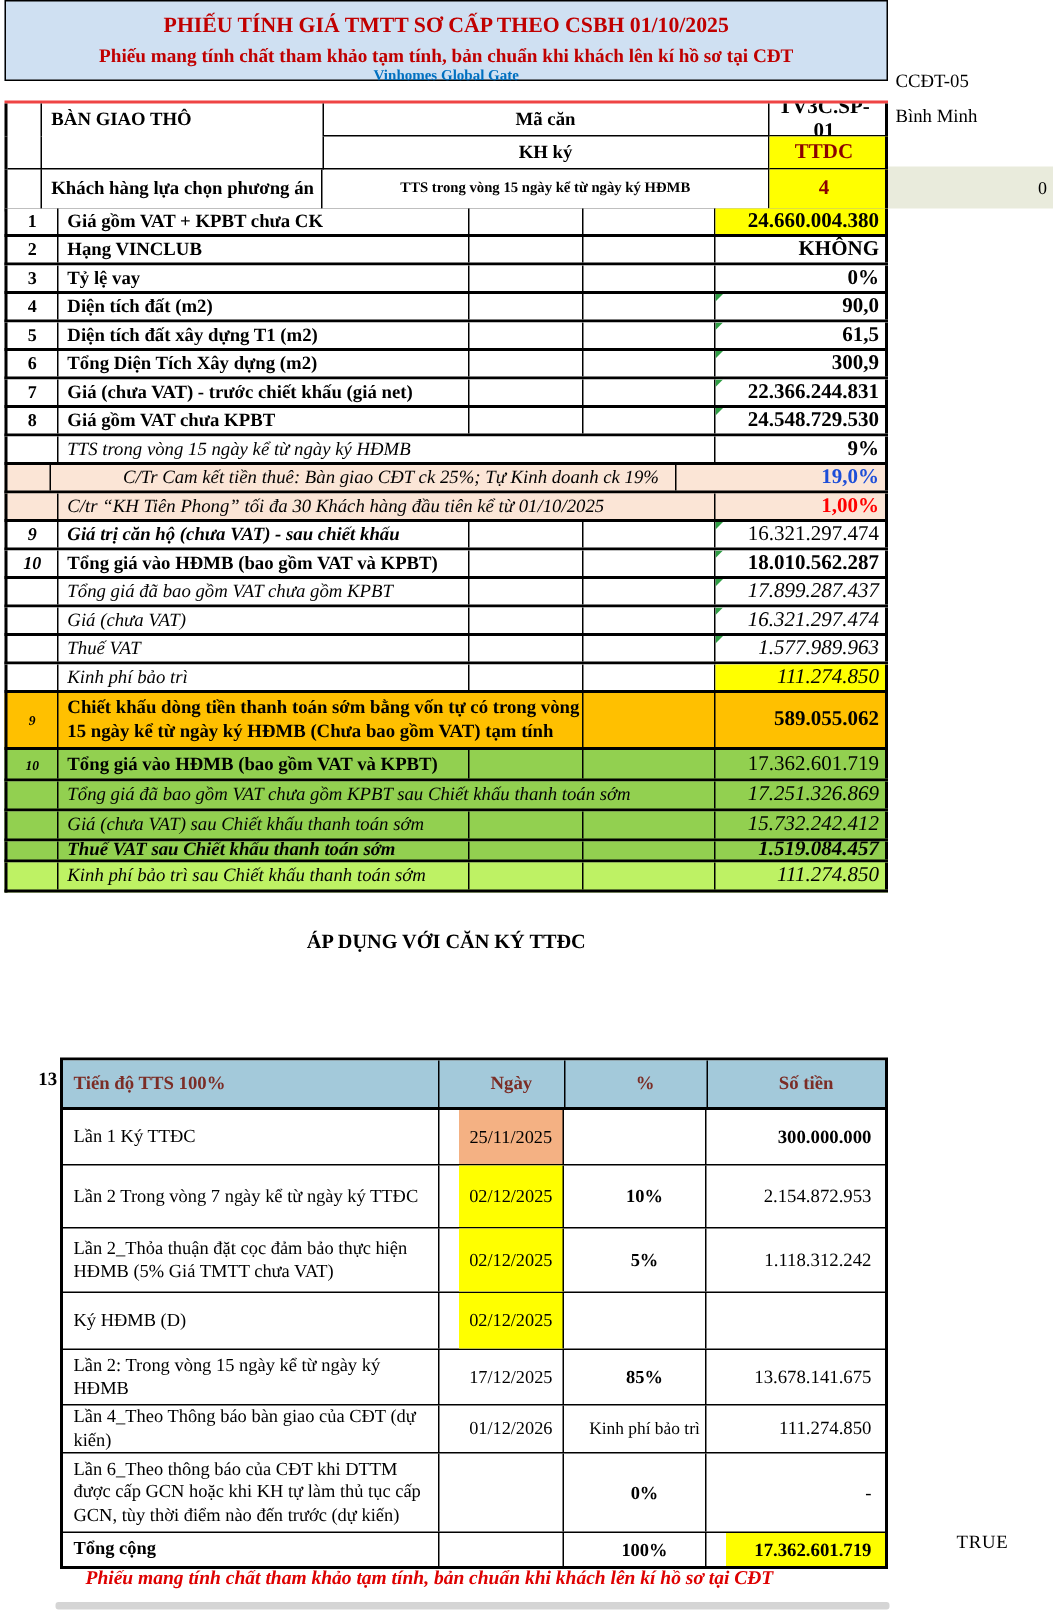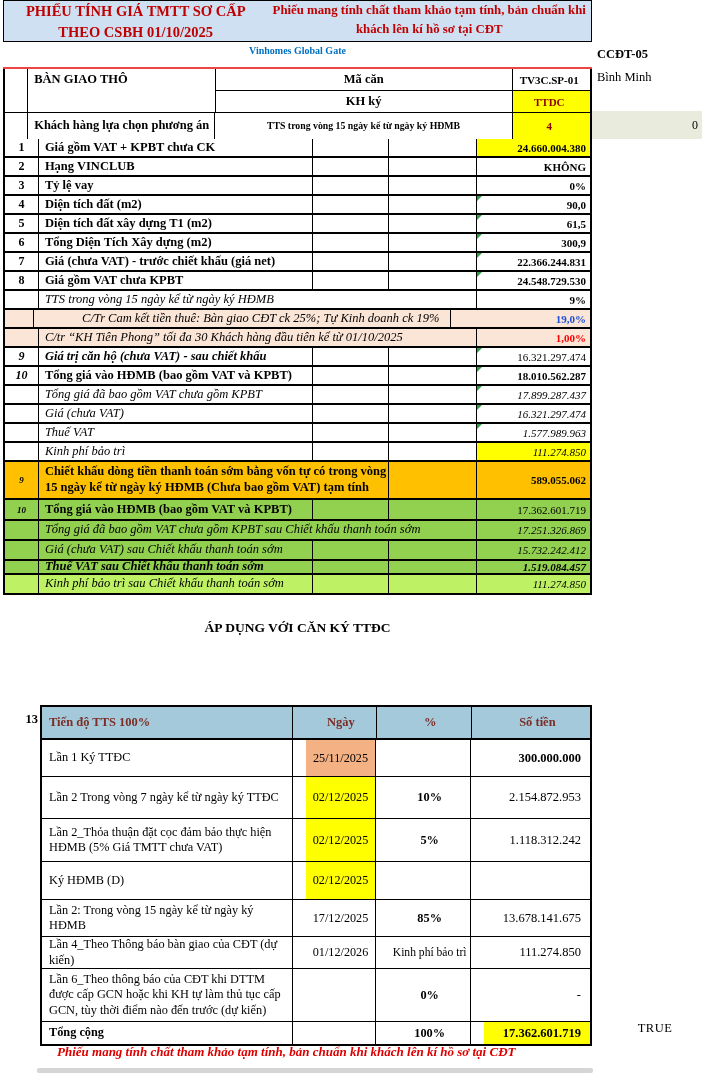--- a/index.html
+++ b/index.html
@@ -1,34 +1,34 @@
 <!DOCTYPE html>
 <html><head>
 <meta charset="utf-8">
 <style>
   html,body{margin:0;padding:0;background:#fff;}
   .sheet{position:relative;width:702px;height:1080px;background:#fff;overflow:hidden;
          font-family:"Liberation Serif","DejaVu Serif",serif;color:#000;}
   .abs{position:absolute;box-sizing:border-box;}
   
-  .titlebox{left:3px;top:0;width:589px;height:42px;background:#CFE0F2;border:1px solid #000;
-            display:flex;flex-direction:row;justify-content:center;text-align:center;}
+  .titlebox{left:3px;top:0;width:589px;height:54px;background:#CFE0F2;border:1px solid #000;
+            display:flex;flex-direction:column;justify-content:center;text-align:center;}
   .t1{font-size:14.5px;font-weight:bold;color:#C00000;line-height:21px;}
   .t2{font-size:12.8px;font-weight:bold;color:#C00000;line-height:19px;}
   .brandline{left:3px;top:45px;width:589px;height:22px;display:flex;justify-content:center;}
   .brand{font-size:10px;font-weight:bold;color:#0070C0;}
   .sidetext{font-size:12.5px;color:#000;}
   
   .trow{display:flex;box-sizing:border-box;border-left:2px solid #000;border-bottom:2px solid #000;background:#fff;}
   .cell{box-sizing:border-box;border-right:1px solid #000;display:flex;align-items:center;overflow:hidden;position:relative;}
   .c-num{width:34px;justify-content:center;font-size:12px;}
   .c-label{width:275px;padding-left:6px;font-size:12.5px;line-height:1.25;}
   .c-e1{width:76px;}
   .c-e2{width:89px;}
-  .c-val{width:115px;justify-content:flex-end;padding-right:4px;font-size:11px;border-right:2px solid #000;}
+  .c-val{width:115px;justify-content:flex-end;padding-right:4px;font-size:14px;border-right:2px solid #000;}
   .w-wide{width:440px;}
   .w-mid{width:351px;}
   .b{font-weight:bold;}
   .i{font-style:italic;}
   .bi{font-weight:bold;font-style:italic;}
   .bis{font-weight:bold;font-style:italic;font-size:9px;}
   .tri::before{content:"";position:absolute;left:0;top:0;
                border-top:5px solid #2F9E44;border-right:5px solid transparent;}
   
   #info-table{left:3px;top:67px;width:589px;border-top:2px solid #ef4444;}
@@ -66,21 +66,21 @@
 <div class="sheet">
 
   <div class="abs titlebox">
     <div class="t1">PHIẾU TÍNH GIÁ TMTT SƠ CẤP THEO CSBH 01/10/2025</div>
     <div class="t2">Phiếu mang tính chất tham khảo tạm tính, bản chuẩn khi khách lên kí hồ sơ tại CĐT</div>
   </div>
 
   <div class="abs brandline">
     <span class="brand">Vinhomes Global Gate</span>
   </div>
-  <div class="abs sidetext" style="left:597px;top:47px;font-weight:bold;">CCĐT-05</div>
+  <div class="abs sidetext" style="left:597px;top:47px;">CCĐT-05</div>
   <div class="abs sidetext" style="left:597px;top:70px;">Bình Minh</div>
 
   <div class="abs" id="info-table">
     <div class="inforow" style="height:22px;">
       <div class="cell c-num nb"></div>
       <div class="cell c-label b nb">BÀN GIAO THÔ</div>
       <div class="cell w-wide center b bb1" style="font-size:12.5px;font-family:Liberation Serif, serif;">Mã căn</div>
       <div class="cell c-val center b bb1" style="justify-content:center;">TV3C.SP-01</div>
     </div>
     <div class="inforow" style="height:22px;">

